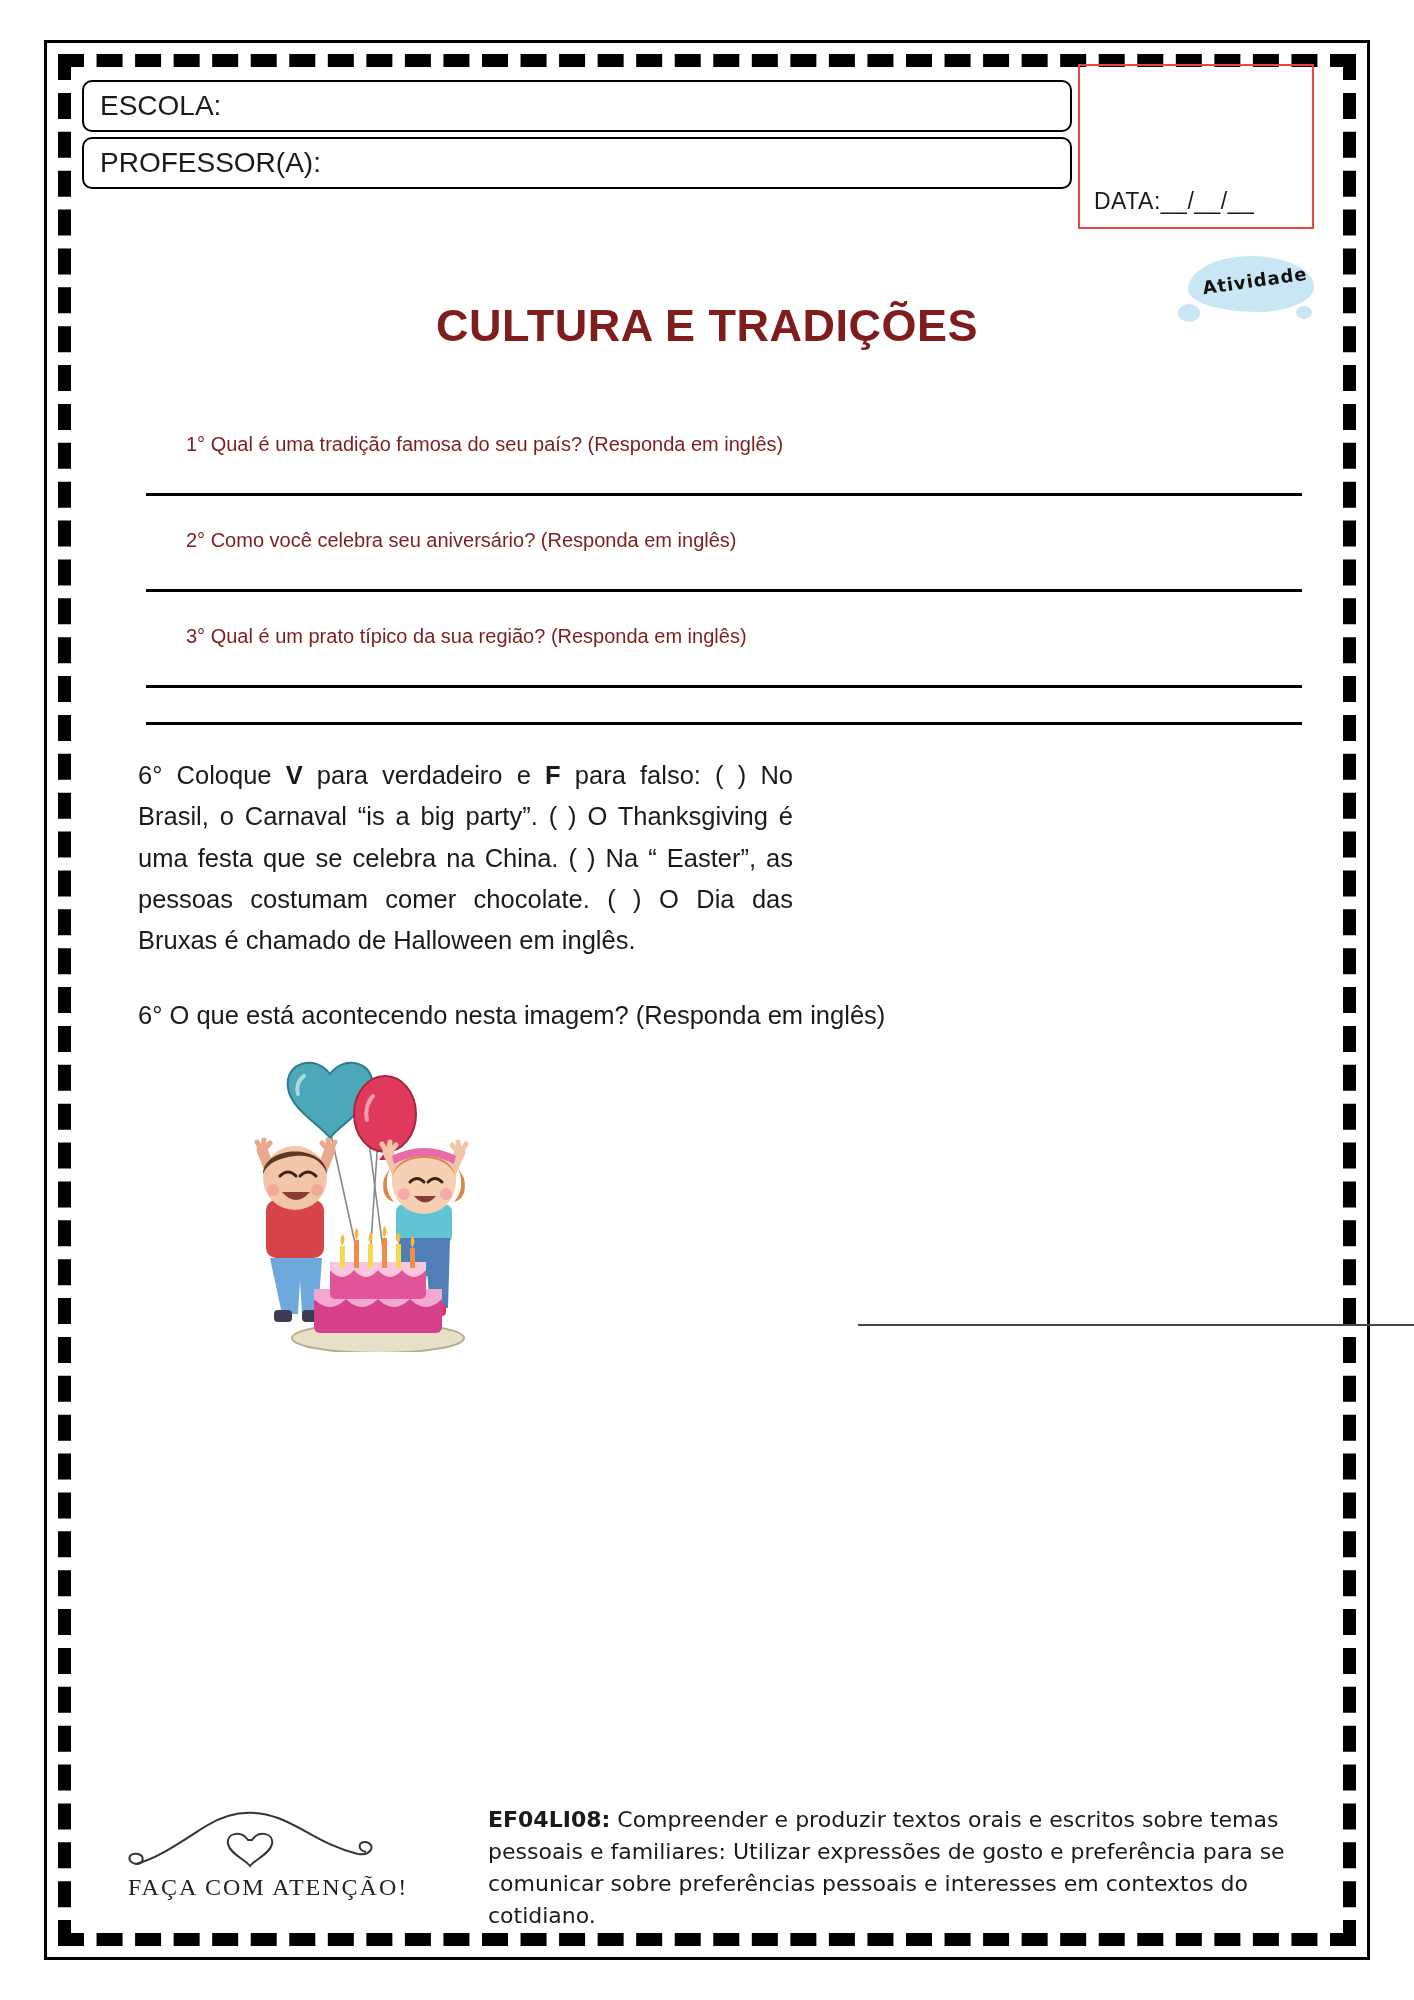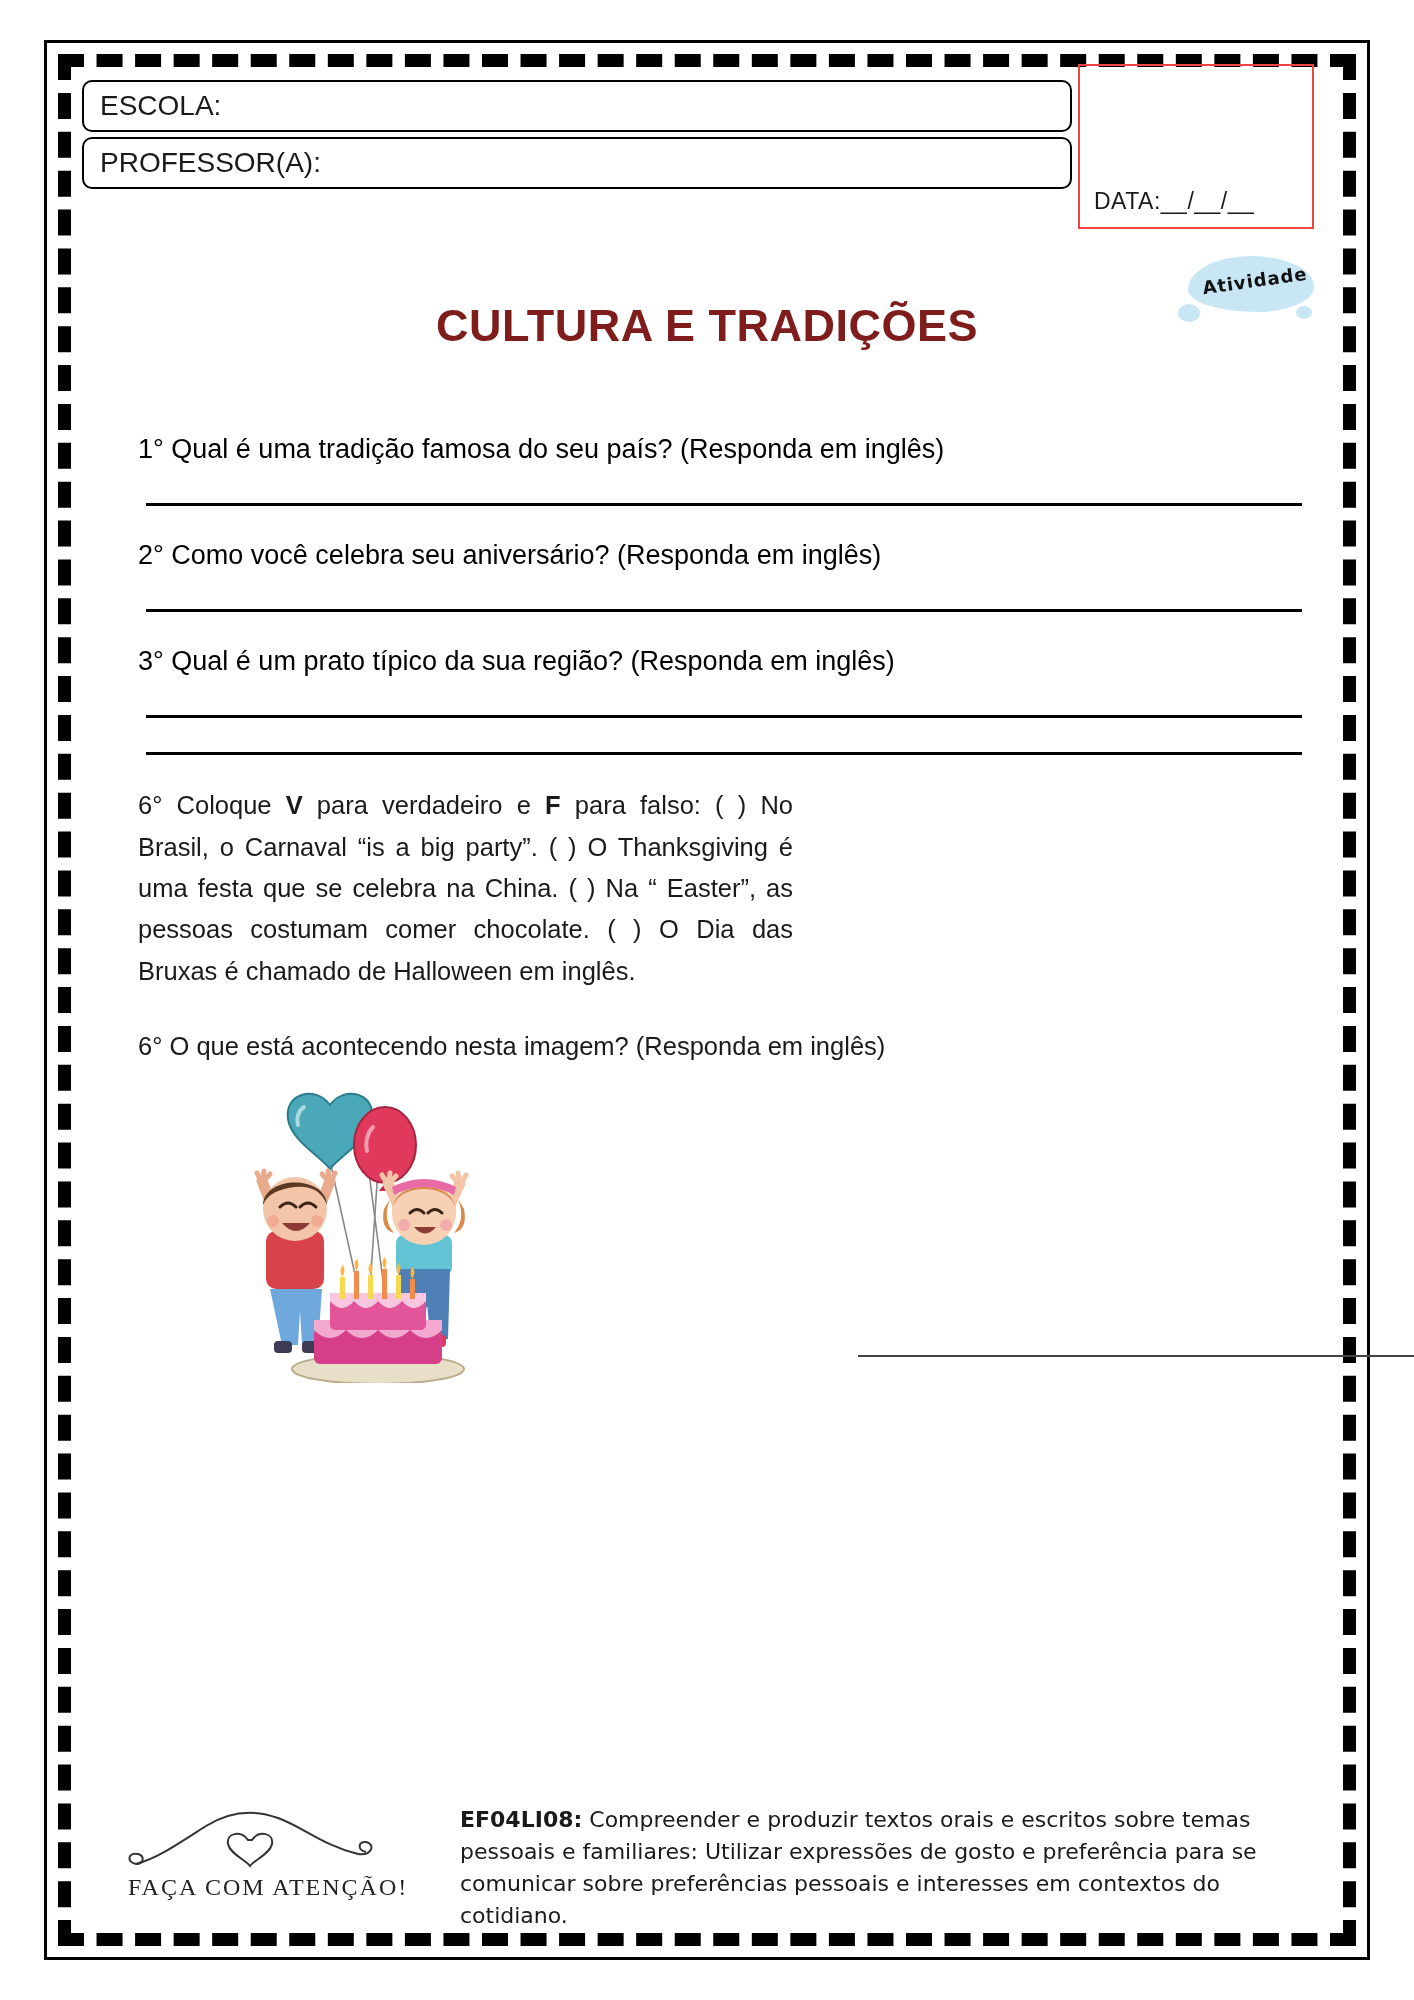--- a/index.html
+++ b/index.html
@@ -152,23 +152,24 @@
     margin-top: 50px;
     color: #7f1d1d;
   }
 
   
   .qwrap {
     margin-top: 78px;
     padding: 0 22px 0 56px;
   }
   .q {
-    font-size: 27px;
+    font-size: 20px;
     line-height: 1.45;
-    color: #000000;
+    color: #7f1d1d;
+    margin-left: 48px;
   }
   .answer-line {
     border-bottom: 3px solid #000;
     margin: 34px 8px 30px 8px;
   }
   .q-block { margin-bottom: 0; }
   .q5 {
     font-size: 25.5px;
     line-height: 1.62;
     text-align: justify;
@@ -215,21 +216,21 @@
     position: absolute;
     left: 0;
     top: 74px;
     font-size: 24px;
     letter-spacing: 2px;
     font-family: Liberation Serif, serif;
     color: #222;
   }
   .footer-text {
     position: absolute;
-    left: 342px;
+    left: 370px;
     top: 14px;
     right: 0;
     font-size: 22px;
     line-height: 1.45;
     font-family: "DejaVu Sans", sans-serif;
     color: #1a1a1a;
   }
   .footer-text b { font-weight: bold; }
 </style>
 </head>

